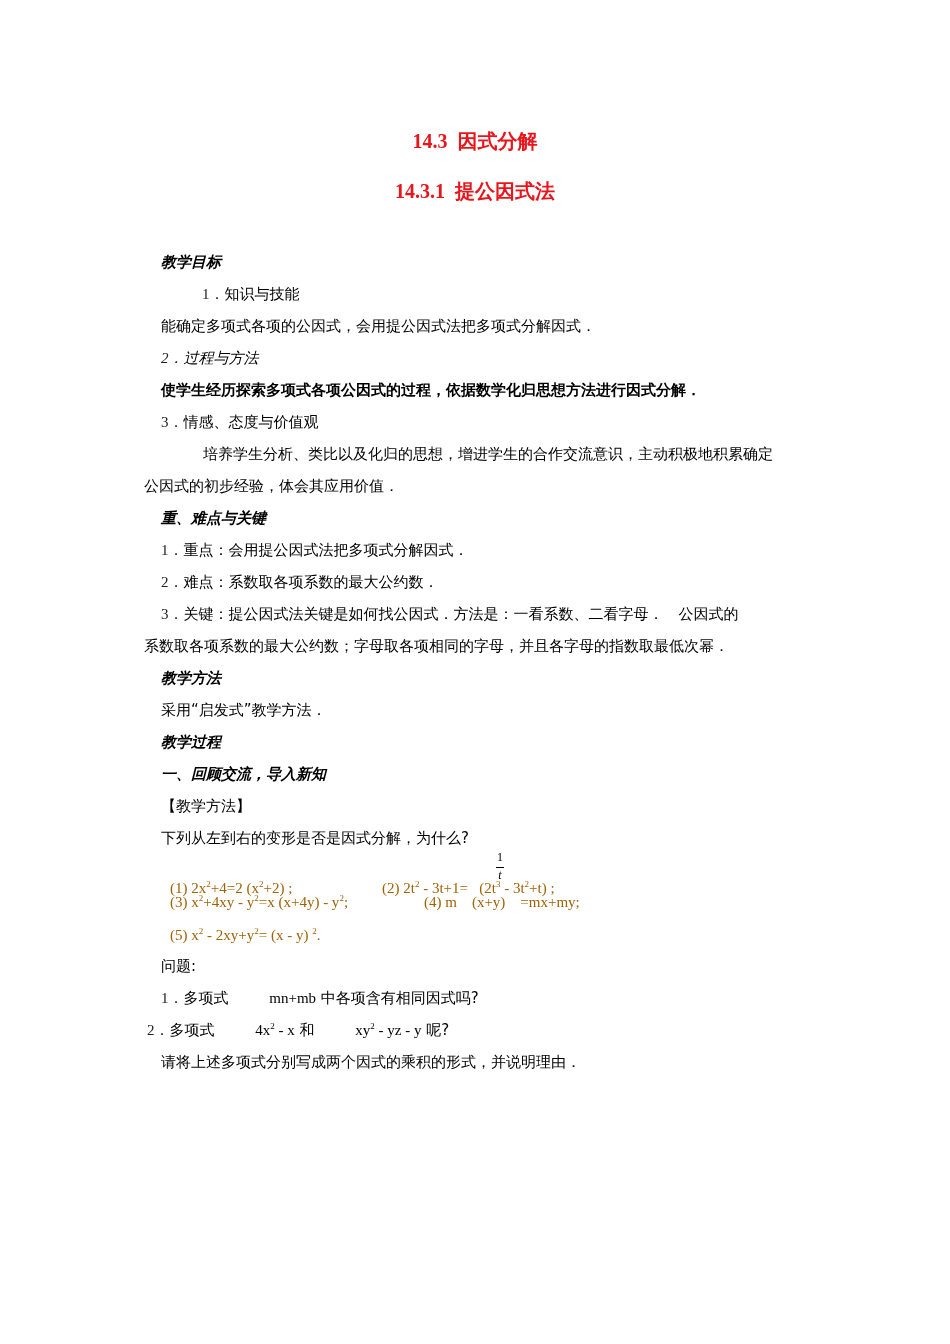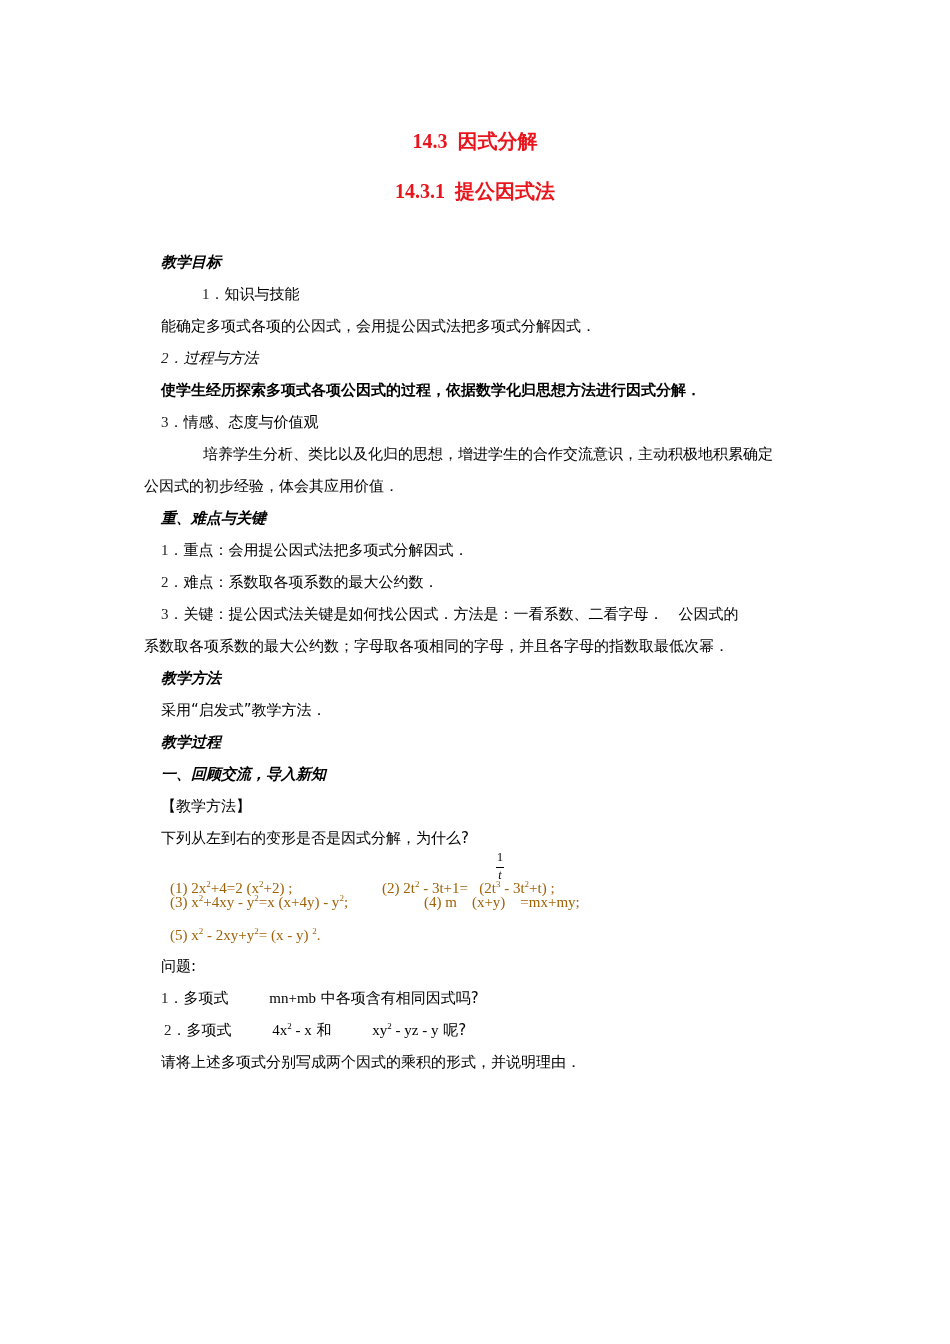--- a/index.html
+++ b/index.html
@@ -72,20 +72,20 @@
 <div class="math" style="left:170px;top:927px;">
   <span>(5)</span> x<sup>2</sup> - 2xy+y<sup>2</sup>= (x - y) <sup>2</sup>.
 </div>
 
 <div class="line" style="left:161px;top:956px;">问题:</div>
 <div class="line" style="left:161px;top:988px;">
   <span class="num">1．</span><span>多项式</span>
   <span class="inl">mn+mb</span>
   <span>中各项含有相同因式吗?</span>
 </div>
-<div class="line" style="left:164px;top:1020px;">
+<div class="line" style="left:147px;top:1020px;">
   <span class="num">2．</span><span>多项式</span>
   <span class="inl">4x<sup>2</sup> - x</span>
   <span>和</span>
   <span class="inl">xy<sup>2</sup> - yz - y</span>
   <span>呢?</span>
 </div>
 <div class="line" style="left:161px;top:1052px;">请将上述多项式分别写成两个因式的乘积的形式，并说明理由．</div>
 
 </body></html>

